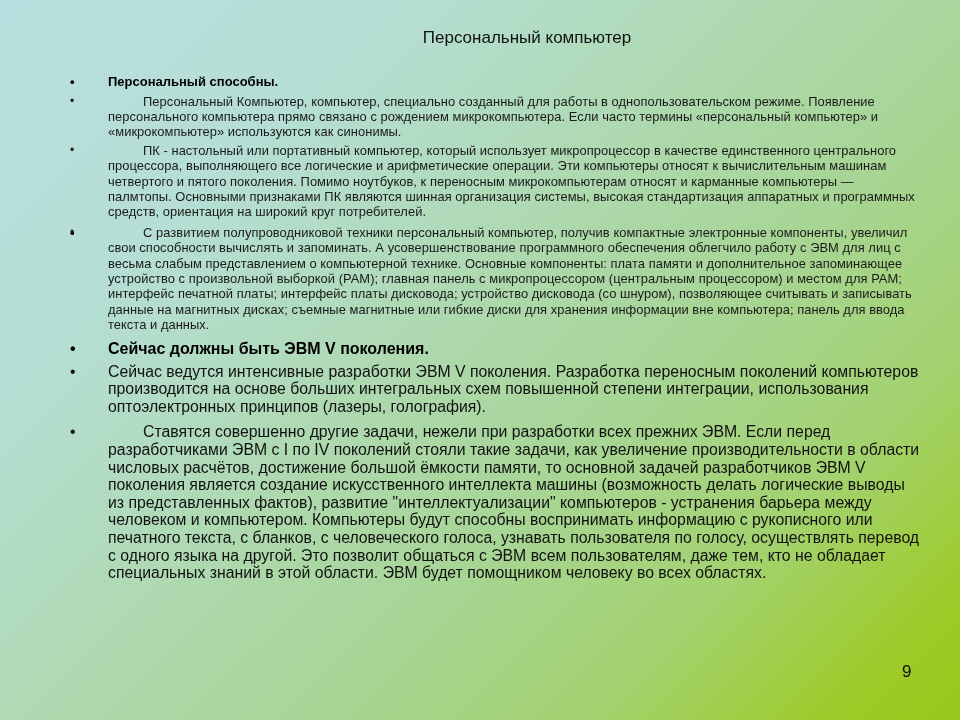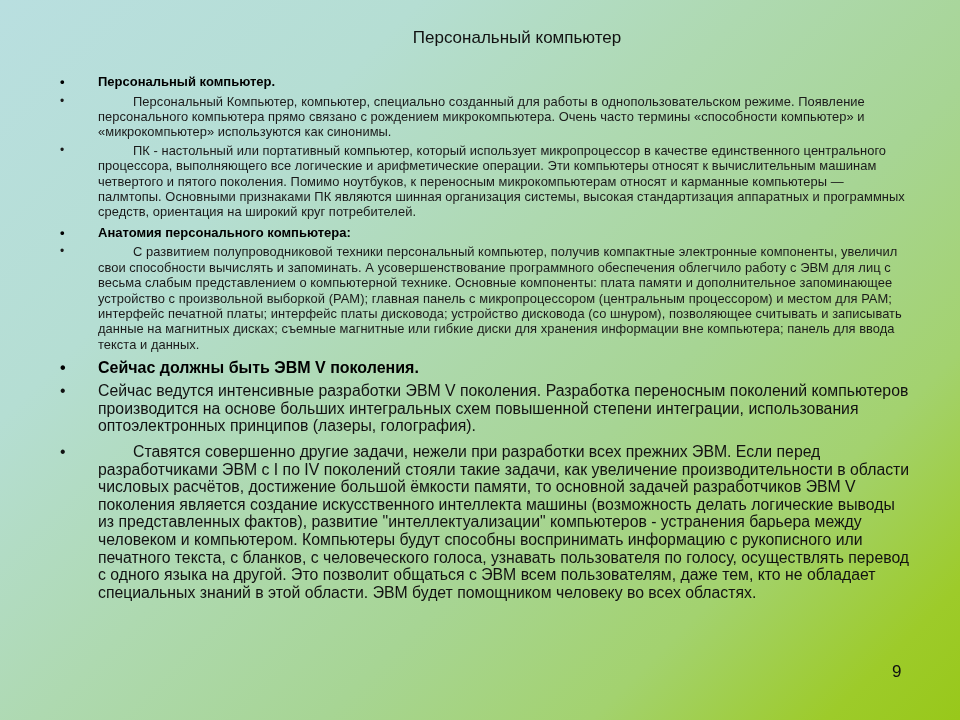--- a/index.html
+++ b/index.html
@@ -10,21 +10,21 @@
       width: 960px;
       height: 720px;
       overflow: hidden;
       position: relative;
       font-family: "Liberation Sans", sans-serif;
       color: #000;
       background: linear-gradient(135deg, #b9dfe0 0%, #b5ded3 25%, #aed9b0 45%, #a7d594 62%, #a3d26f 78%, #9dcb2a 92%, #98c81a 100%);
     }
     .slide {
       position: absolute;
-      left: 2px; top: 0;
+      left: 12px; top: 0;
       width: 773px; height: 720px;
     }
     .title {
       position: absolute;
       left: 0;
       top: 28px;
       width: 1030px;
       text-align: center;
       font-size: 17px;
       color: #111;
@@ -92,36 +92,35 @@
 </head>
 <body>
 
 <div class="slide">
   <div class="title">Персональный  компьютер</div>
 
   <div class="content">
 
     <div class="item bold-small">
       <span class="bullet">•</span>
-      <span>Персональный компьютер.</span>
+      <span>Персональный способны.</span>
     </div>
 
     <div class="item small s1">
       <span class="bullet">•</span>
-      <span class="indent"></span><span>Персональный  Компьютер, компьютер, специально созданный для работы в однопользовательском режиме. Появление персонального компьютера прямо связано с рождением микрокомпьютера. Очень часто термины «способности компьютер» и «микрокомпьютер» используются как синонимы.</span>
+      <span class="indent"></span><span>Персональный  Компьютер, компьютер, специально созданный для работы в однопользовательском режиме. Появление персонального компьютера прямо связано с рождением микрокомпьютера. Если часто термины «персональный компьютер» и «микрокомпьютер» используются как синонимы.</span>
     </div>
 
     <div class="item small s2">
       <span class="bullet">•</span>
       <span class="indent"></span><span>ПК - настольный или портативный компьютер, который использует микропроцессор в качестве единственного центрального процессора, выполняющего все логические и арифметические операции. Эти компьютеры относят к вычислительным машинам четвертого и пятого поколения. Помимо ноутбуков, к переносным микрокомпьютерам относят и карманные компьютеры — палмтопы. Основными признаками ПК являются шинная организация системы, высокая стандартизация аппаратных и программных средств, ориентация на широкий круг потребителей.</span>
     </div>
 
     <div class="item bold-small s3">
       <span class="bullet">•</span>
-      <span>Анатомия персонального компьютера:</span>
     </div>
 
     <div class="item small s4">
       <span class="bullet">•</span>
       <span class="indent"></span><span>С развитием полупроводниковой техники персональный компьютер, получив компактные электронные компоненты, увеличил свои способности вычислять и запоминать. А усовершенствование программного обеспечения облегчило работу с ЭВМ для лиц с весьма слабым представлением о компьютерной технике. Основные компоненты: плата памяти и дополнительное запоминающее устройство с произвольной выборкой (PAM); главная панель с микропроцессором (центральным процессором) и местом для PAM; интерфейс печатной платы; интерфейс платы дисковода; устройство дисковода (со шнуром), позволяющее считывать и записывать данные на магнитных дисках; съемные магнитные или гибкие диски для хранения информации вне компьютера; панель для ввода текста и данных.</span>
     </div>
 
     <div class="item bold-large s5">
       <span class="bullet">•</span>
       <span>Сейчас должны быть ЭВМ V поколения.</span>

